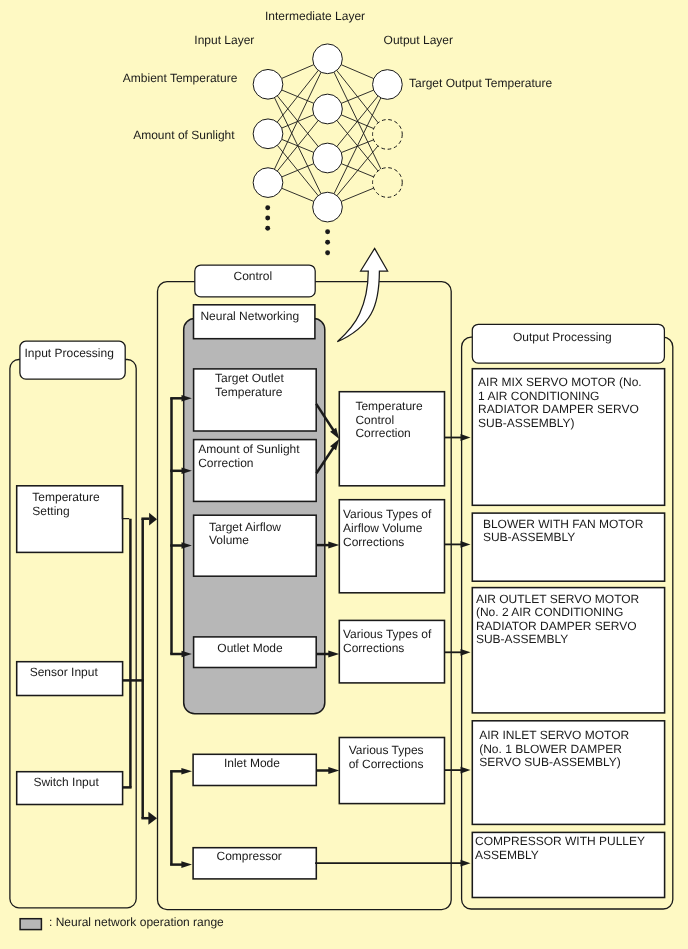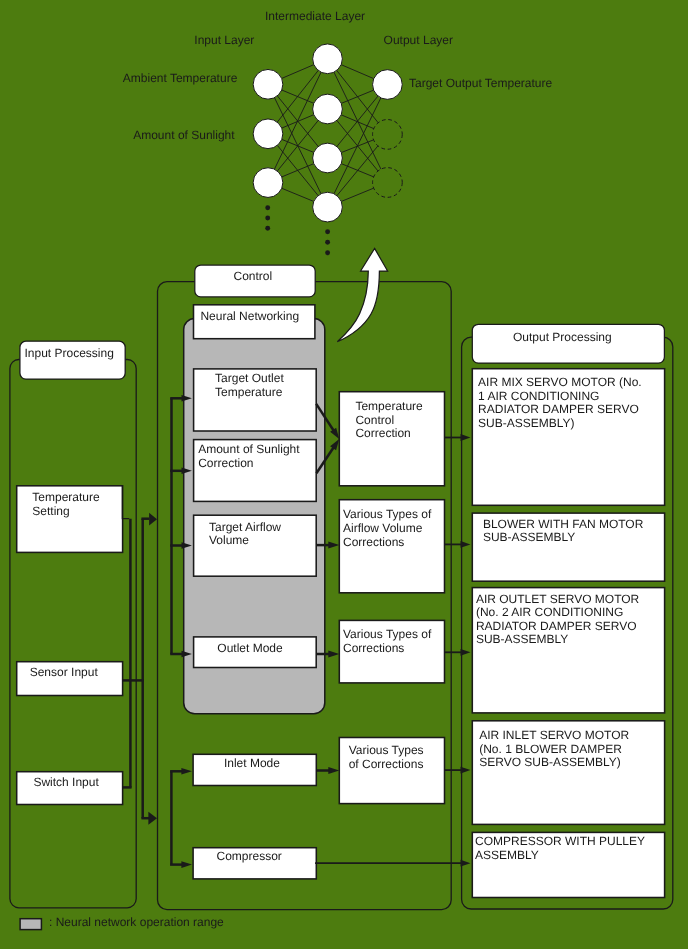--- a/index.html
+++ b/index.html
@@ -1,17 +1,17 @@
 <!DOCTYPE html>
 <html><head>
 <meta charset="utf-8">
 <style>
   html,body{margin:0;padding:0;background:#ffffff;}
   body{width:688px;height:949px;overflow:hidden;font-family:"Liberation Sans",sans-serif;}
-  #root{position:relative;width:688px;height:949px;background:#4d7c0f;}
+  #root{position:relative;width:688px;height:949px;background:#fef9c3;}
   svg#main{display:block;position:absolute;left:0;top:0;}
   text{font-family:"Liberation Sans",sans-serif;fill:#1a1a1a;font-size:12px;
        -webkit-font-smoothing:antialiased;text-rendering:geometricPrecision;}
 </style>
 </head>
 <body>
 
 <div id="root">
 <svg id="main" width="688" height="949" viewBox="0 0 688 949">
 <g>

